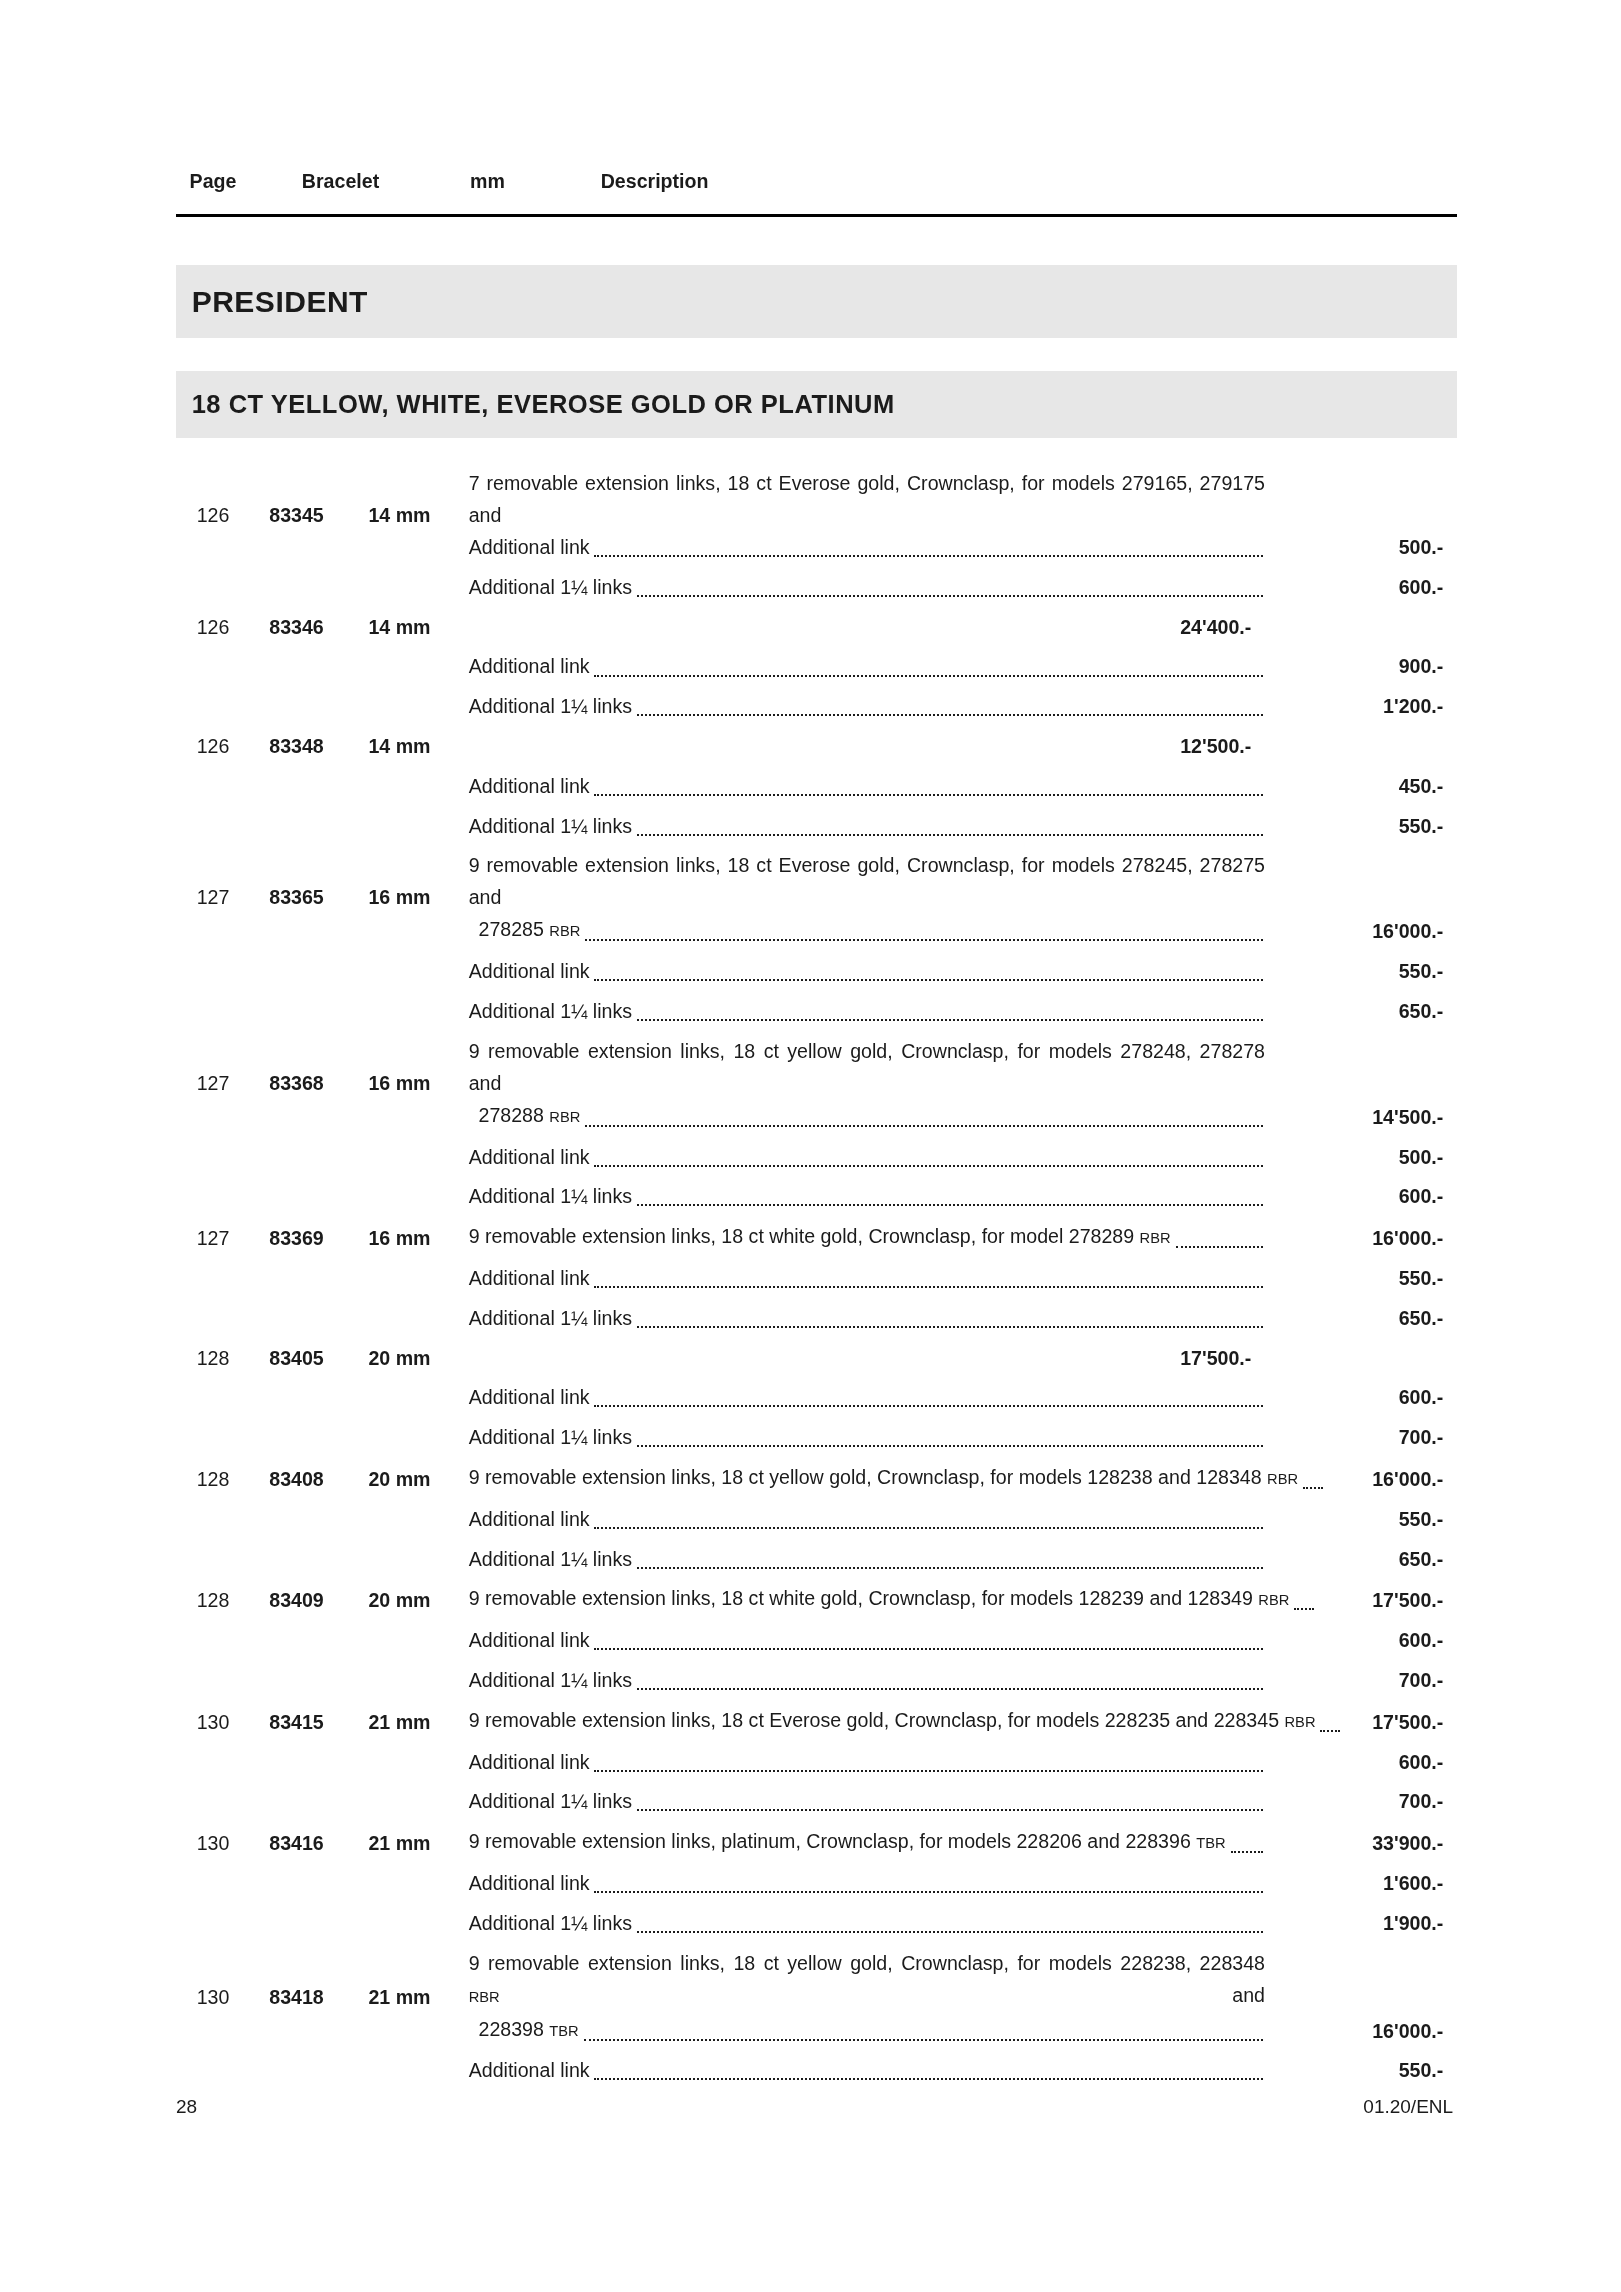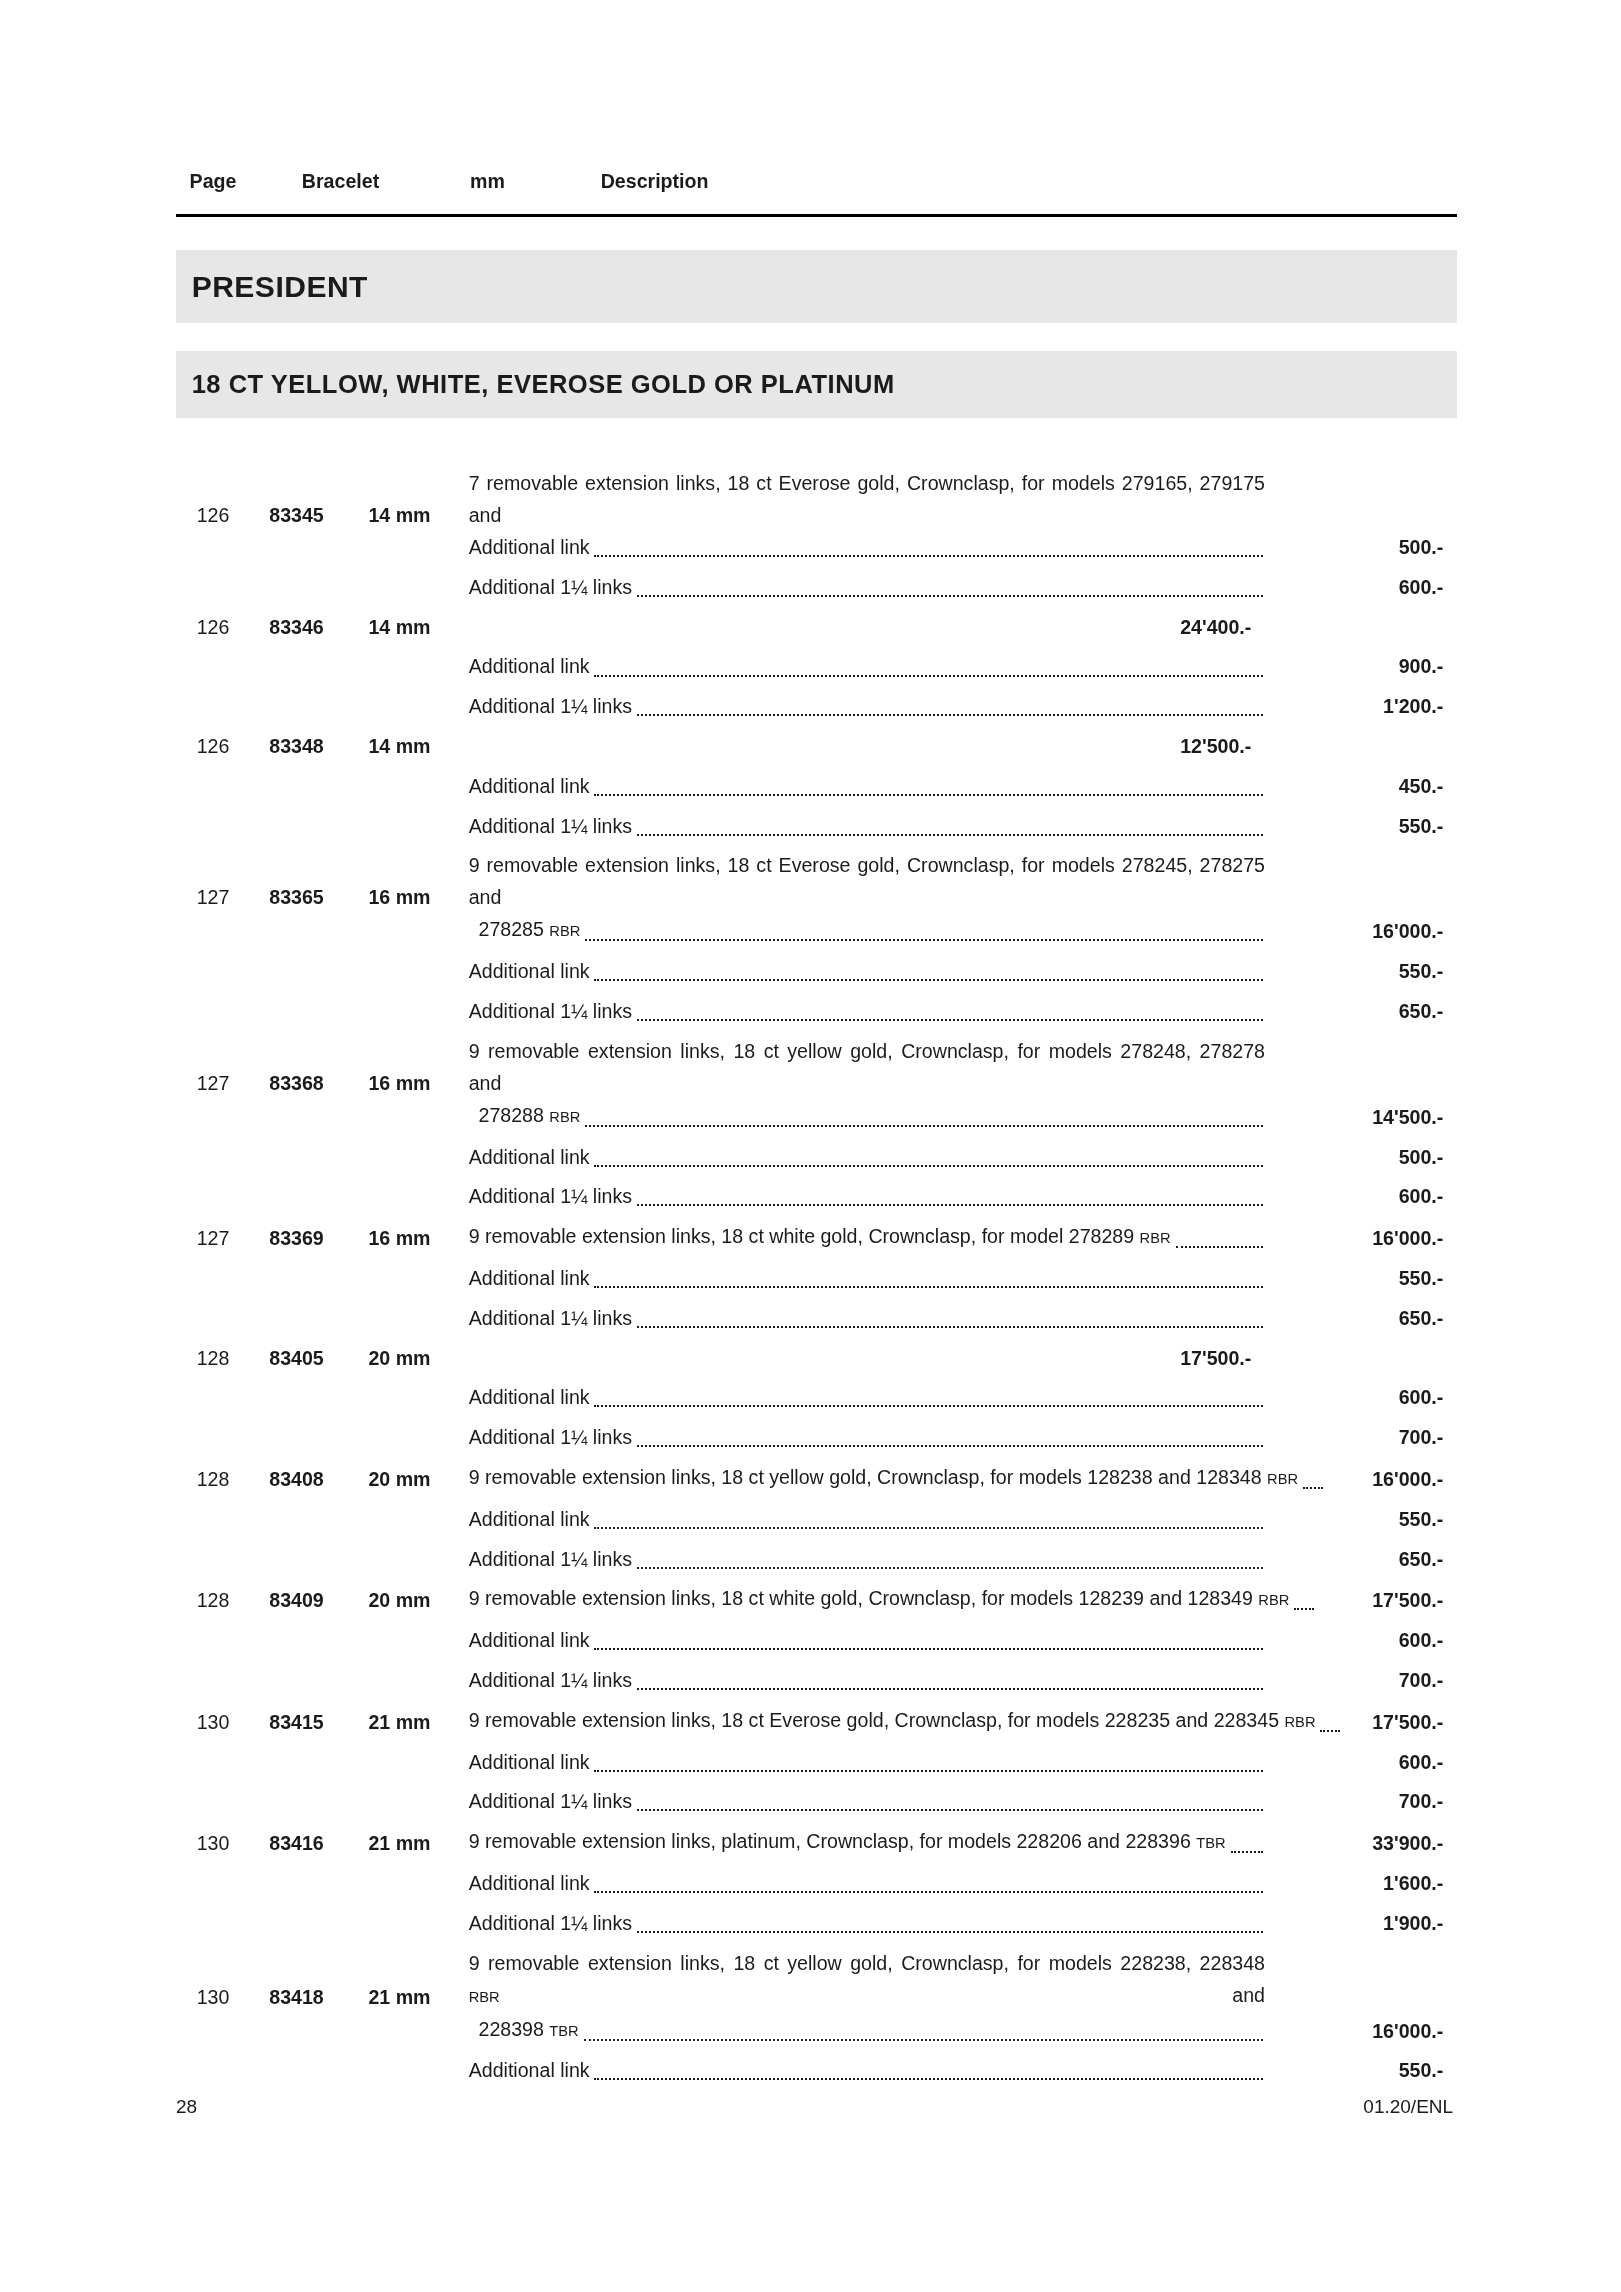--- a/index.html
+++ b/index.html
@@ -14,22 +14,22 @@
   .thead{top:169px;display:grid;grid-template-columns:74px 93px 113px auto 1fr;align-items:baseline;gap:44px;}
   .thead .h{font-weight:bold;font-size:19.6px;line-height:25.5px;}
   .h-page,.h-bracelet,.h-mm{text-align:center;}
   .h-desc{text-align:left;padding-left:12.7px;}
   .h-msrp{text-align:right;padding-right:11.8px;}
 
   .rule{position:absolute;left:176px;width:1281px;top:214px;height:2.9px;background:#000;}
 
   
   .band{position:absolute;left:176px;width:1281px;background:#e7e7e7;display:flex;align-items:center;}
-  .band1{top:250px;height:73px;}
-  .band2{top:351px;height:67px;}
+  .band1{top:265px;height:73px;}
+  .band2{top:371px;height:67px;}
   .band .band-label{font-weight:bold;padding-left:15.7px;letter-spacing:0.5px;}
   .band1 .band-label{font-size:30px;}
   .band2 .band-label{font-size:25.5px;}
 
   
   .ptable{top:467px;}
   .group + .group{margin-top:3.9px;}
   .row{display:grid;grid-template-columns:74px 93px 113px 809px 1fr;align-items:end;}
   .row.lead{margin-bottom:7.8px;}
   .cell{font-size:19.6px;line-height:32px;}

